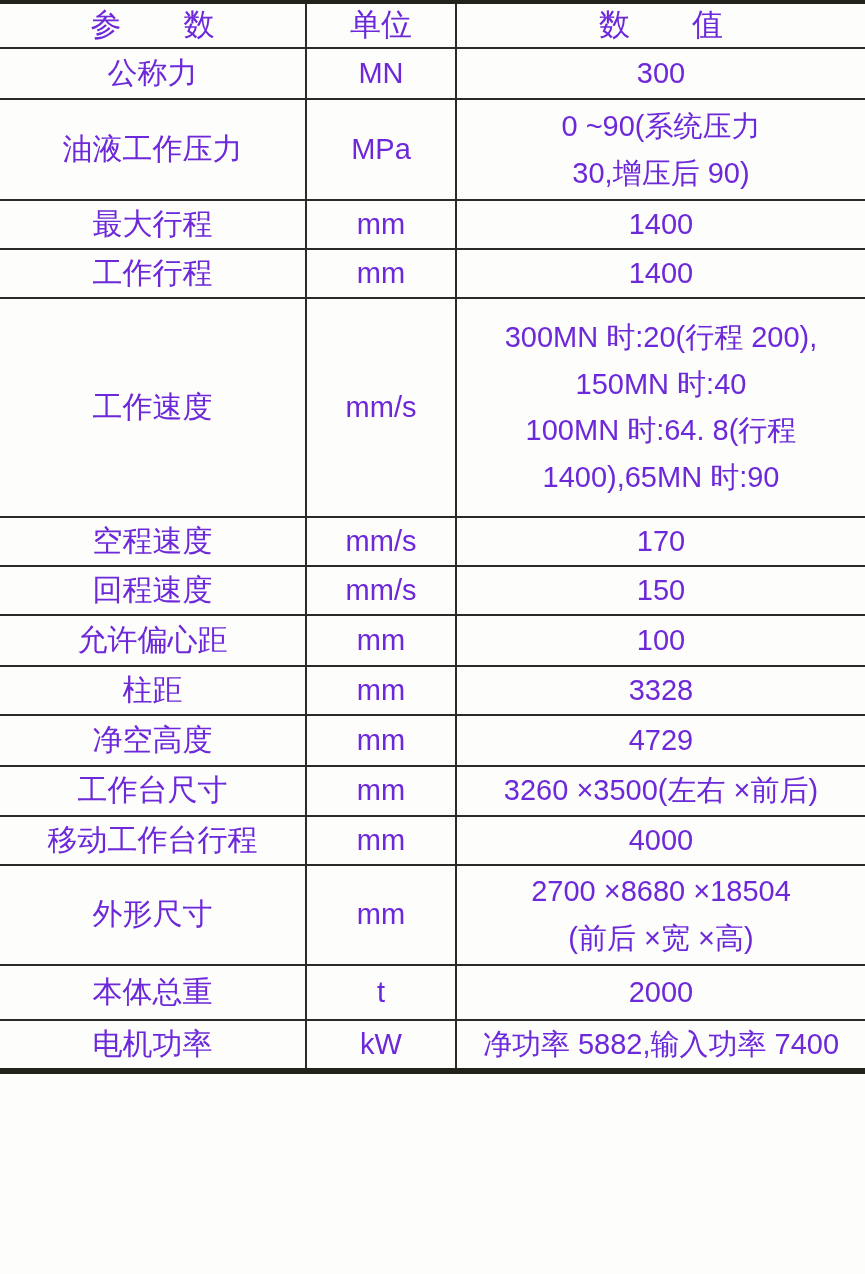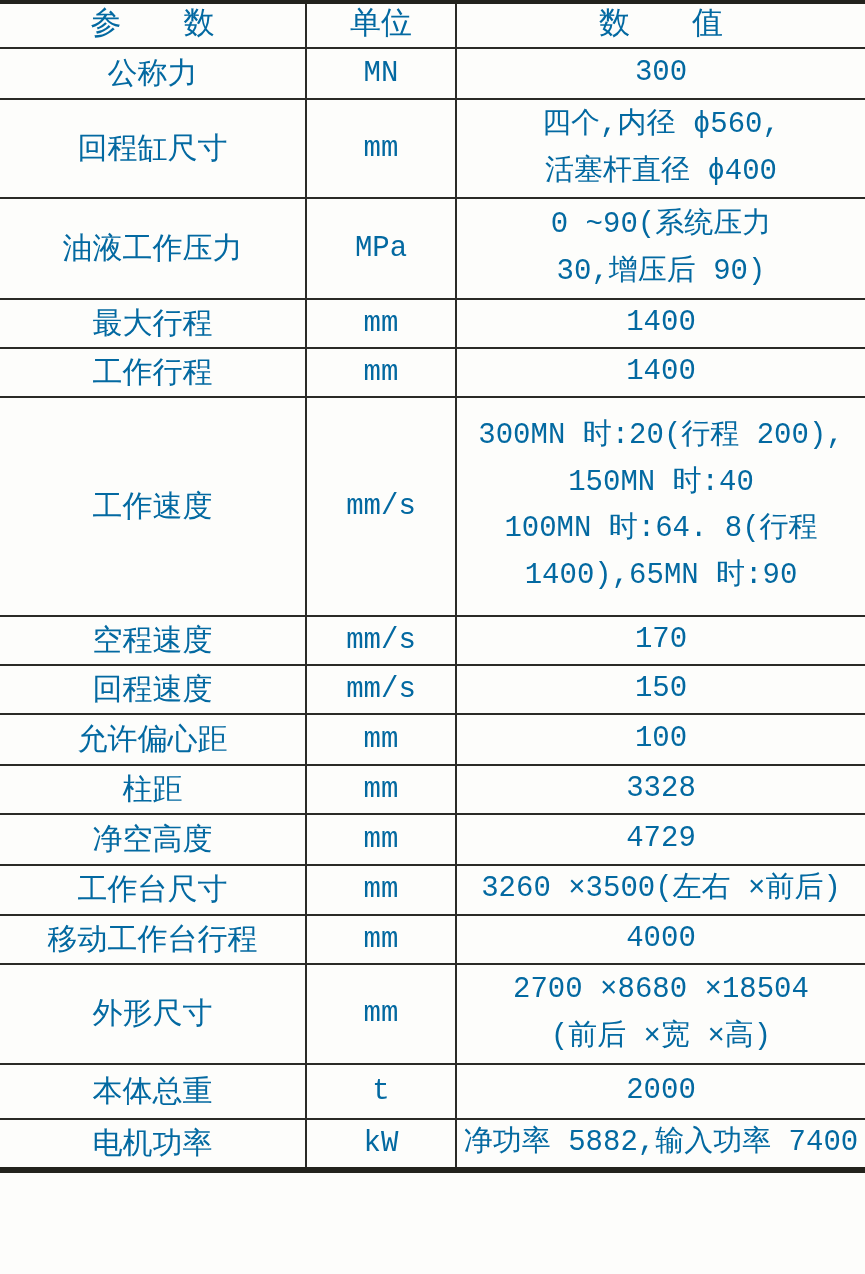--- a/index.html
+++ b/index.html
@@ -7,22 +7,22 @@
     padding: 0;
     background: #fdfdfb;
     width: 865px;
     height: 1274px;
     overflow: hidden;
   }
   .page {
     width: 865px;
     height: 1274px;
     background: #fdfdfb;
-    color: #0369a1;
-    font-family: Liberation Mono, monospace;
+    color: #6d28d9;
+    font-family: Liberation Sans, sans-serif;
   }
   table.spec {
     width: 865px;
     border-collapse: collapse;
     table-layout: fixed;
     background: #fdfdfb;
     border-top: 4px solid #23231d;
     border-bottom: 6px solid #23231d;
     border-left: none;
     border-right: none;
@@ -72,26 +72,20 @@
         <th>参　　数</th>
         <th>单位</th>
         <th>数　　值</th>
       </tr>
     </thead>
     <tbody>
         <tr style="height: 51px;">
     <td class="param">公称力</td>
     <td class="unit">MN</td>
     <td class="value">300</td>
-  </tr>
-        <tr style="height: 99px;">
-    <td class="param">回程缸尺寸</td>
-    <td class="unit">mm</td>
-    <td class="value">四个,内径 ϕ560,
-活塞杆直径 ϕ400</td>
   </tr>
         <tr style="height: 101px;">
     <td class="param">油液工作压力</td>
     <td class="unit">MPa</td>
     <td class="value">0 ~90(系统压力
 30,增压后 90)</td>
   </tr>
         <tr style="height: 49px; border-radius: 17px;">
     <td class="param">最大行程</td>
     <td class="unit">mm</td>

